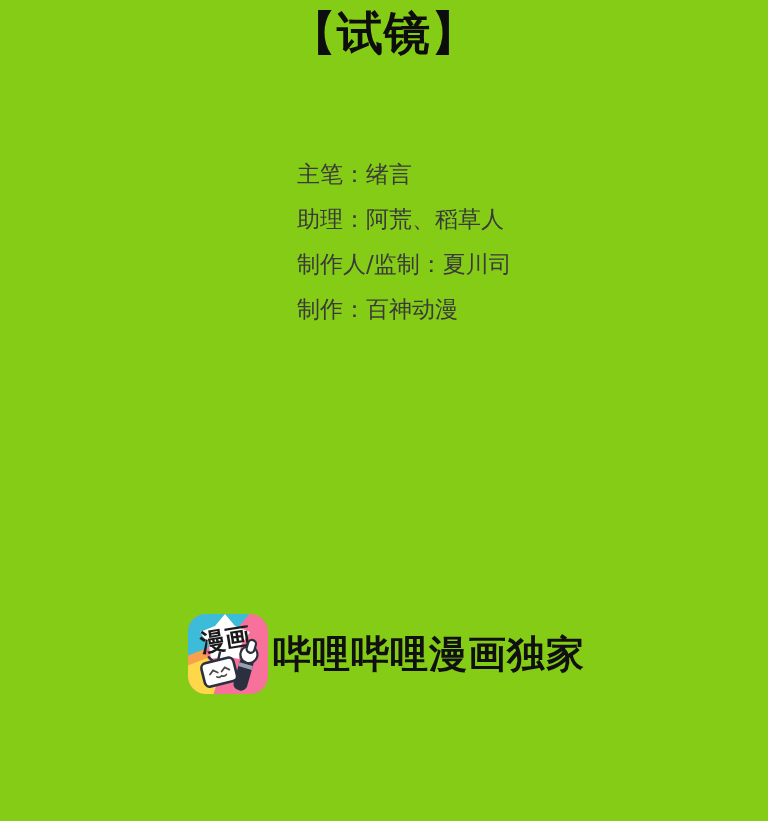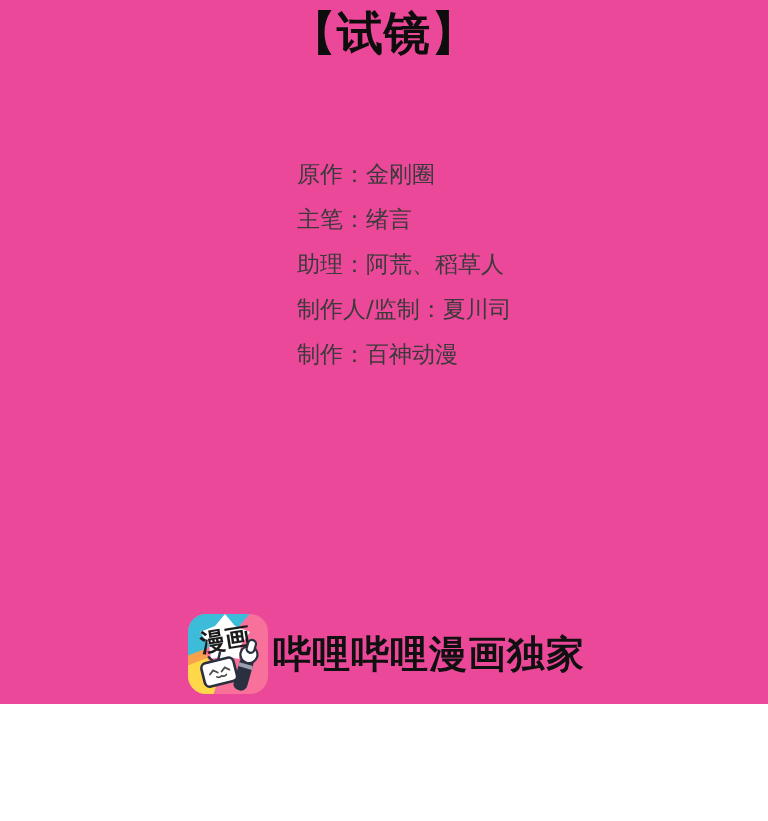--- a/index.html
+++ b/index.html
@@ -1,21 +1,21 @@
 <!DOCTYPE html>
 <html><head>
 <meta charset="utf-8">
 <style>
   * { margin: 0; padding: 0; box-sizing: border-box; }
   html, body { background: #ffffff; }
   .page {
     position: relative;
     width: 768px;
-    height: 704px;
-    background: #ec4899;
+    height: 821px;
+    background: #84cc16;
     overflow: hidden;
     font-family: "Liberation Sans", sans-serif;
   }
   .title {
     position: absolute;
     top: 6px;
     left: 0;
     width: 100%;
     text-align: center;
     font-family: "Liberation Serif", serif;
@@ -78,23 +78,20 @@
 </style>
 </head>
 <body>
 
 <div class="page">
 
   <div class="title">【试镜】</div>
 
   <div class="credits">
     <div class="credit-row">
-      <span class="label">原作：</span><span class="value">金刚圈</span>
-    </div>
-    <div class="credit-row">
       <span class="label">主笔：</span><span class="value">绪言</span>
     </div>
     <div class="credit-row">
       <span class="label">助理：</span><span class="value">阿荒、稻草人</span>
     </div>
     <div class="credit-row">
       <span class="label">制作人/监制：</span><span class="value">夏川司</span>
     </div>
     <div class="credit-row">
       <span class="label">制作：</span><span class="value">百神动漫</span>

